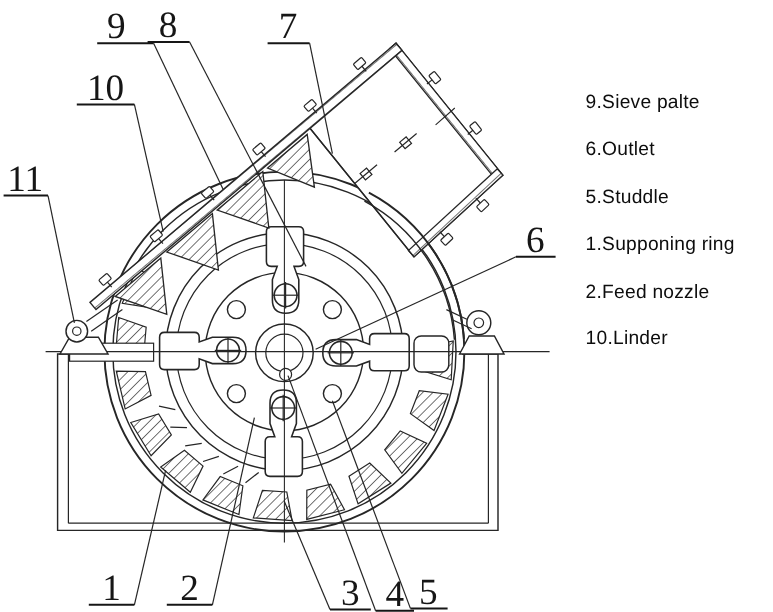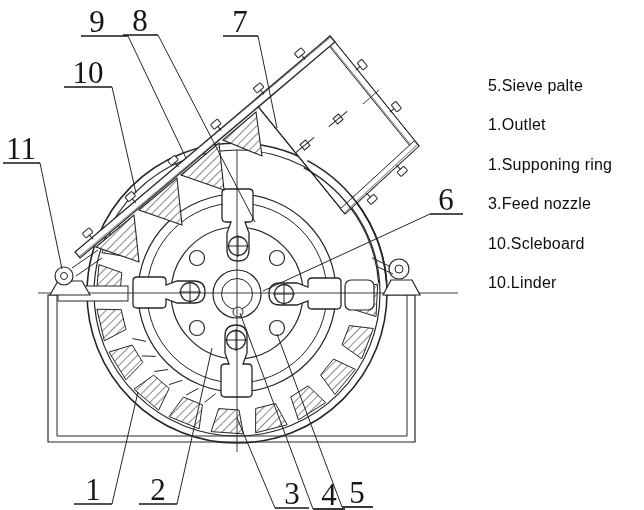--- a/index.html
+++ b/index.html
@@ -236,21 +236,21 @@
     <text class="co" x="240" y="32">7</text>
     <text class="co" x="140" y="31">8</text>
     <text class="co" x="97" y="32">9</text>
     <text class="co" x="88" y="83">10</text>
     <text class="co" x="21" y="159">11</text>
   </g>
 </svg>
 
 
 <div class="legend">
-  <div>5.Sieve palte</div>
-  <div>1.Outlet</div>
+  <div>9.Sieve palte</div>
+  <div>6.Outlet</div>
+  <div>5.Studdle</div>
   <div>1.Supponing ring</div>
-  <div>3.Feed nozzle</div>
-  <div>10.Scleboard</div>
+  <div>2.Feed nozzle</div>
   <div>10.Linder</div>
 </div>
 
 </div>
 
 </body></html>

